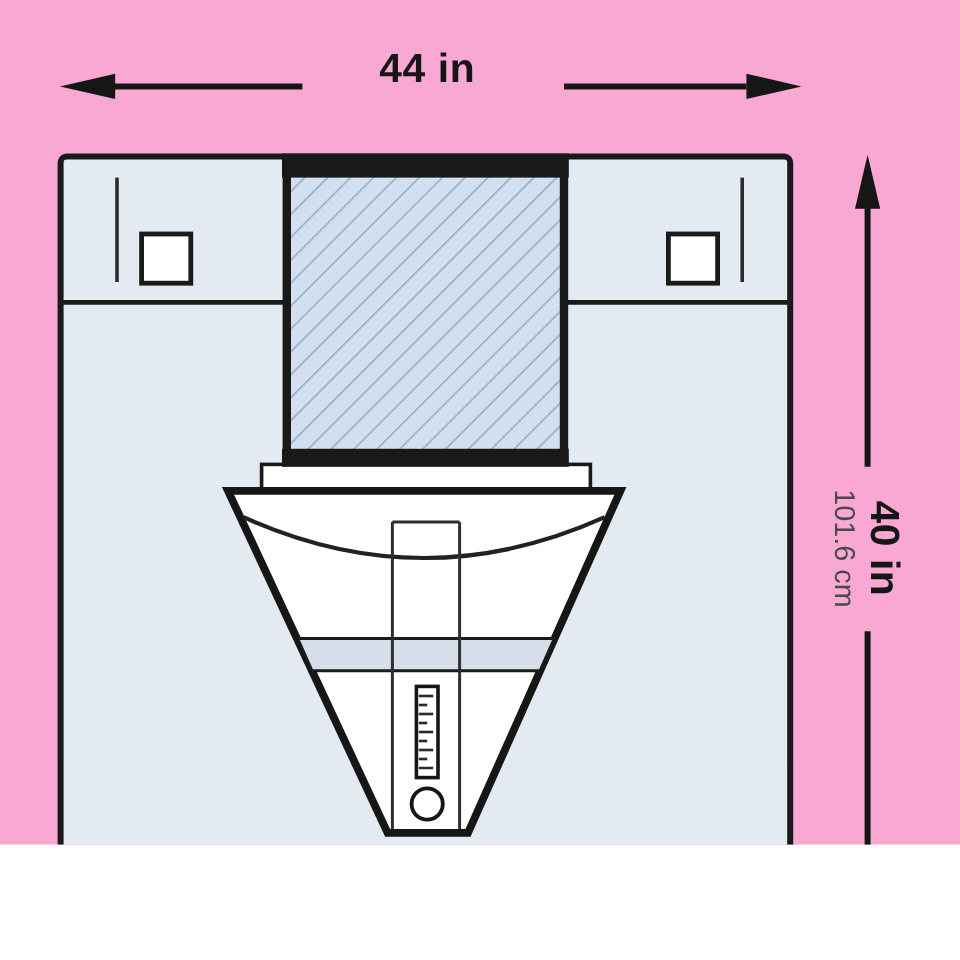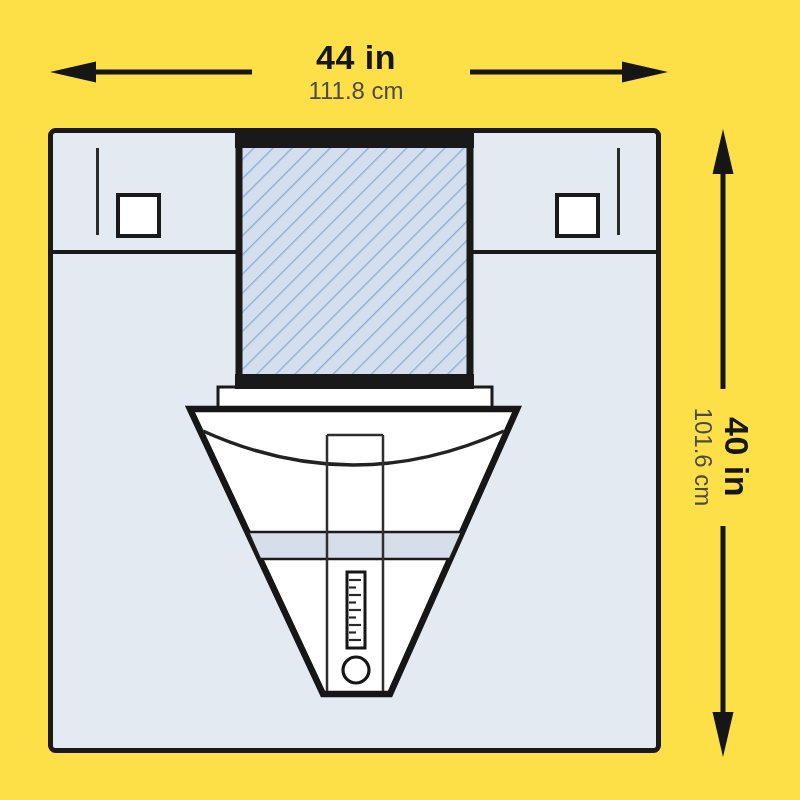--- a/index.html
+++ b/index.html
@@ -1,16 +1,16 @@
 <!DOCTYPE html>
 <html><head>
 <meta charset="utf-8">
 <style>
   html,body{margin:0;padding:0;background:#ffffff;}
-  #stage{position:relative;width:800px;height:800px;background:#fde047;overflow:hidden;
+  #stage{position:relative;width:800px;height:704px;background:#f9a8d4;overflow:hidden;
          font-family:"Liberation Sans", sans-serif;}
   #drawing{position:absolute;left:0;top:0;}
   .dim{position:absolute;text-align:center;}
   .dim .imp{font-weight:700;font-size:34px;line-height:1;color:#161616;letter-spacing:.5px;}
   .dim .met{font-weight:400;font-size:24px;line-height:1;color:#4a4a4a;margin-top:5px;}
   #dim-top{left:231px;top:40px;width:250px;}
   #dim-right{left:722px;top:457px;width:180px;
              transform:translate(-50%,-50%) rotate(90deg);}
 </style>
 </head>
@@ -89,21 +89,20 @@
       <line x1="723" y1="171" x2="723" y2="389" stroke="#161616" stroke-width="5"></line>
     </g>
     <g>
       <line x1="723" y1="526" x2="723" y2="714" stroke="#161616" stroke-width="5"></line>
       <polygon points="723,757 712.5,712 733.5,712" fill="#161616"></polygon>
     </g>
   </svg>
 
   <div id="dim-top" class="dim">
     <div class="imp">44 in</div>
-    <div class="met">111.8 cm</div>
   </div>
 
   <div id="dim-right" class="dim">
     <div class="imp">40 in</div>
     <div class="met">101.6 cm</div>
   </div>
 
 </div>
 
 </body></html>

